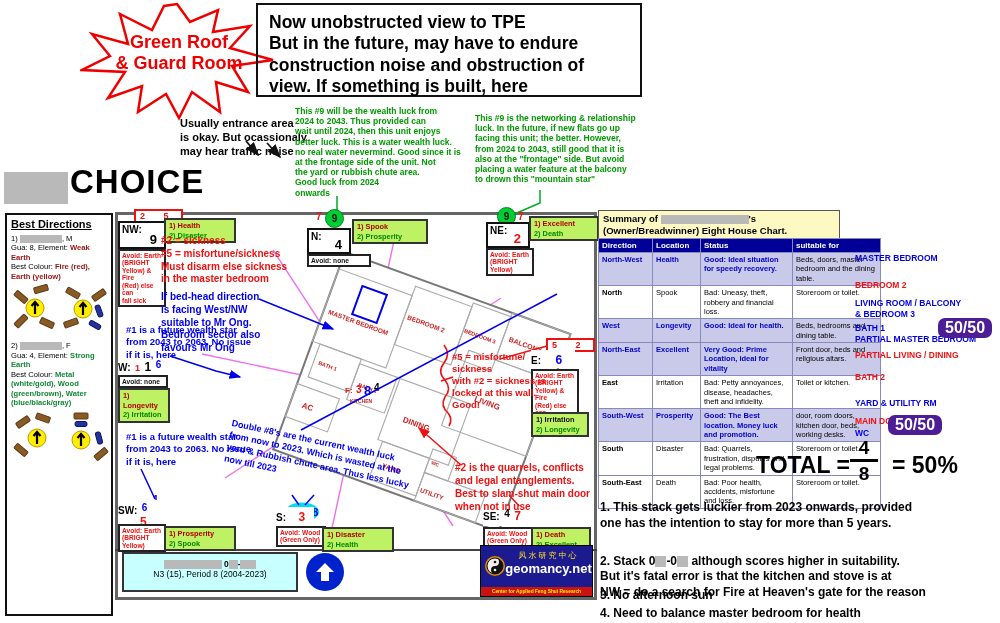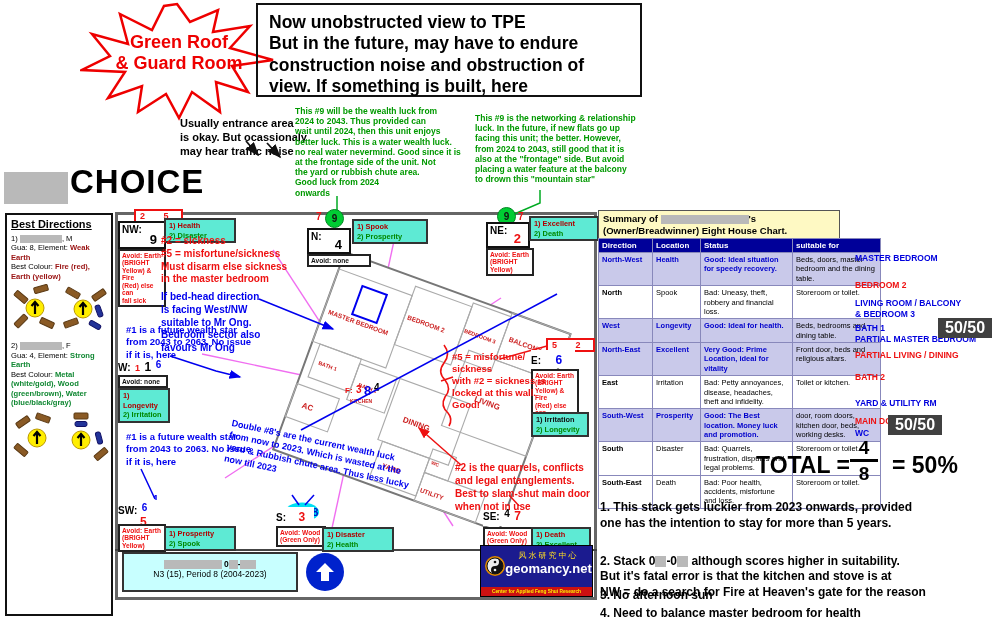--- a/index.html
+++ b/index.html
@@ -31,21 +31,21 @@
   
   .planpanel{position:absolute;left:115px;top:212px;width:482px;height:388px;border:3px solid #666;background:#fff;box-sizing:border-box;}
   .plandivider{position:absolute;left:115px;top:549px;width:482px;height:2px;background:#444;}
 
   .dirbox{position:absolute;background:#fff;border:2px solid #111;}
   .dlab{position:absolute;left:2px;top:1px;font-size:10px;font-weight:bold;}
   .dbig{position:absolute;right:7px;bottom:0px;font-size:13px;font-weight:bold;}
   .avoidbox{position:absolute;background:#fff;border:2px solid #222;color:#ee1111;font-weight:bold;
             font-size:6.6px;line-height:1.13;padding:1px 2px;white-space:pre-line;}
   .avoidbox.black{color:#111;}
-  .plist{position:absolute;background:#5eead4;border:2px solid #333;font-size:7.4px;font-weight:bold;line-height:1.3;padding:1px 3px;}
+  .plist{position:absolute;background:#bef264;border:2px solid #333;font-size:7.4px;font-weight:bold;line-height:1.3;padding:1px 3px;}
   .p1{color:#b00000;} .p2{color:#008800;}
   .redboxnum{position:absolute;border:2px solid #ee1111;color:#ee1111;font-weight:bold;font-size:9px;
              padding:0 4px;background:#fff;letter-spacing:8px;}
   .gcircle{position:absolute;width:17px;height:17px;border-radius:50%;background:#00cc33;border:1px solid #008822;
            color:#111;font-size:10px;font-weight:bold;text-align:center;line-height:17px;}
   .rnum{position:absolute;color:#ee1111;font-weight:bold;}
   .bnum{position:absolute;color:#0000ee;font-weight:bold;}
   .note-blue{position:absolute;color:#0000ee;font-weight:bold;white-space:pre-line;}
   .note-red{position:absolute;color:#ee1111;font-weight:bold;white-space:pre-line;}
 
@@ -65,21 +65,21 @@
              font-size:9.5px;font-weight:bold;padding:2px 4px;line-height:1.25;box-sizing:border-box;}
   table.ttable{position:absolute;left:598px;top:238px;width:282px;border-collapse:collapse;font-size:7.5px;
                border:1px solid #7777bb;table-layout:fixed;}
   table.ttable th{background:#000099;color:#fff;font-size:8px;text-align:left;padding:2px 3px;border:1px solid #8888bb;}
   table.ttable td{border:1px solid #8888bb;padding:2px 3px;vertical-align:top;line-height:1.25;}
   tr.good td{background:#c9c9ea;}
   tr.good td.c1, tr.good td.c2, tr.good td.c3{color:#0000cc;font-weight:bold;}
   td.c1{font-weight:bold;}
   .tag{position:absolute;left:855px;font-weight:bold;font-size:8.5px;white-space:pre-line;line-height:1.35;}
   .tag.blue{color:#0000dd;} .tag.red{color:#ee1111;}
-  .badge{position:absolute;background:#404040;color:#fff;font-weight:bold;font-size:16px;padding:1px 7px;}
+  .badge{position:absolute;background:#4c1d95;color:#fff;font-weight:bold;font-size:16px;padding:1px 7px;border-radius:7px;}
 
   .total-label{position:absolute;left:756px;top:452px;font-size:23px;font-weight:bold;}
   .frac{position:absolute;left:848px;top:438px;width:32px;text-align:center;font-size:19px;font-weight:bold;line-height:1;}
   .frac .bar{height:3px;background:#000;margin:2px 2px;}
   .total-result{position:absolute;left:892px;top:452px;font-size:23px;font-weight:bold;}
   .rnote{position:absolute;left:600px;font-size:12px;font-weight:bold;line-height:1.3;white-space:pre-line;}
 
   svg text{font-family:"Liberation Sans", sans-serif;}
 </style>
 </head>

